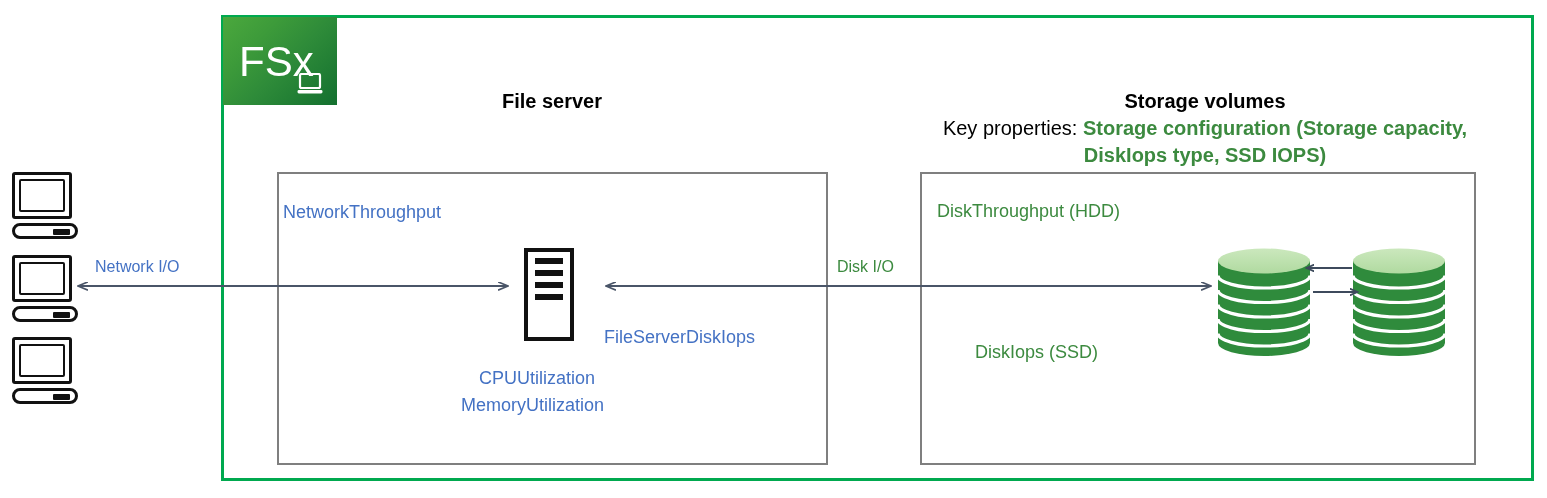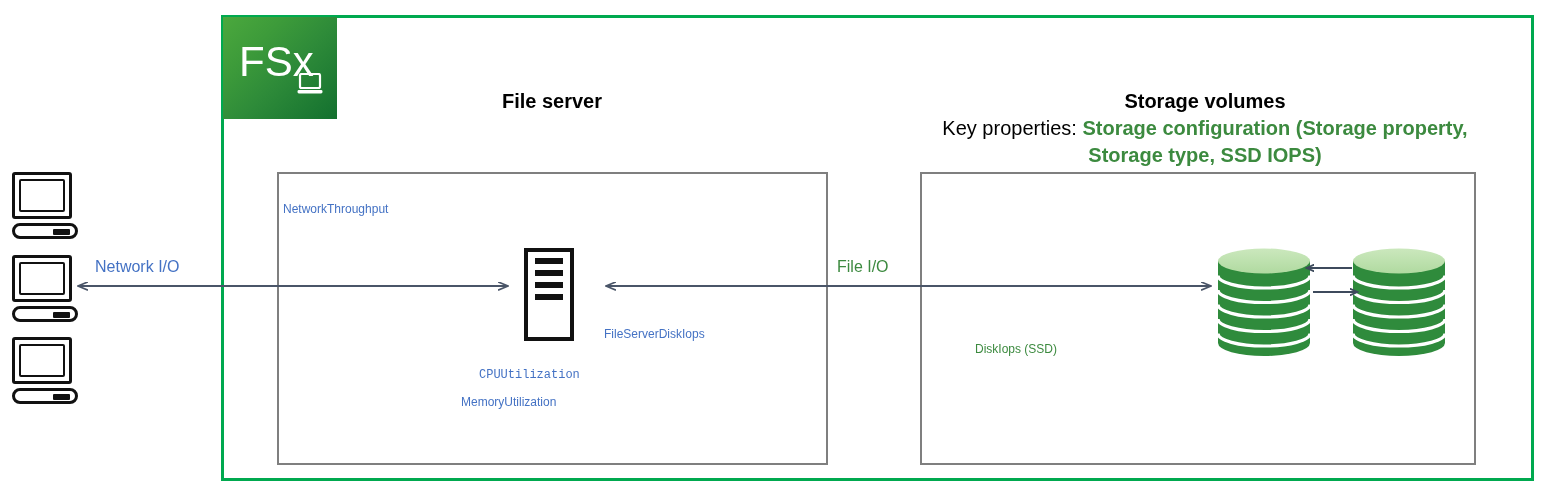--- a/index.html
+++ b/index.html
@@ -88,21 +88,21 @@
     box-sizing: border-box;
     background: transparent;
   }
 
   
   .fsx-logo {
     position: absolute;
     left: 223px;
     top: 17px;
     width: 114px;
-    height: 102px;
+    height: 88px;
     background: linear-gradient(135deg, #4ba83d 0%, #3d9b3a 28%, #2e8b39 55%, #13702f 100%);
     box-sizing: border-box;
   }
   .fsx-logo .wordmark {
     position: absolute;
     left: 16px;
     top: 24px;
     color: #ffffff;
     font-size: 42px;
     font-weight: 400;
@@ -161,31 +161,31 @@
   .panel-storage {
     left: 920px;
     top: 172px;
     width: 556px;
     height: 293px;
   }
 
   
   .metric {
     position: absolute;
-    font-size: 12px;
+    font-size: 18px;
     white-space: nowrap;
     line-height: 1;
   }
   .metric.blue { color: #4472c4; }
   .metric.green { color: #3c8a3f; }
 
   .m-network-throughput   { left: 283px; top: 203px; }
   .m-fs-disk-throughput   { left: 567px; top: 203px; }
   .m-fs-disk-iops         { left: 604px; top: 328px; }
-  .m-cpu                  { left: 479px; top: 369px; font-family: Liberation Mono, monospace; }
+  .m-cpu                  { left: 479px; top: 369px; }
   .m-mem                  { left: 461px; top: 396px; }
   .m-disk-throughput-hdd  { left: 937px; top: 202px; }
   .m-disk-iops-ssd        { left: 975px; top: 343px; }
 
   .io-label {
     position: absolute;
     font-size: 16px;
     white-space: nowrap;
     line-height: 1;
   }
@@ -257,35 +257,36 @@
       <rect x="0.5" y="17" width="25" height="3.4" rx="1.4" fill="#ffffff"></rect>
     </svg>
   </div>
 
   <div class="col-head head-fileserver">
     <span class="title">File server</span>
   </div>
 
   <div class="col-head head-storage">
     <span class="title">Storage volumes</span>
-    <span class="sub"><span>Key properties:</span> <span class="accent-green">Storage configuration (Storage property, Storage type, SSD IOPS)</span></span>
+    <span class="sub"><span>Key properties:</span> <span class="accent-green">Storage configuration (Storage capacity, DiskIops type, SSD IOPS)</span></span>
   </div>
 
   <div class="panel panel-fileserver"></div>
   <div class="panel panel-storage"></div>
 
   <div class="metric blue m-network-throughput">NetworkThroughput</div>
   <div class="metric blue m-fs-disk-iops">FileServerDiskIops</div>
   <div class="metric blue m-cpu">CPUUtilization</div>
   <div class="metric blue m-mem">MemoryUtilization</div>
 
+  <div class="metric green m-disk-throughput-hdd">DiskThroughput (HDD)</div>
   <div class="metric green m-disk-iops-ssd">DiskIops (SSD)</div>
 
   <div class="io-label io-network">Network I/O</div>
-  <div class="io-label io-disk">File I/O</div>
+  <div class="io-label io-disk">Disk I/O</div>
 
   <div class="server-tower">
     <div class="bar"></div>
     <div class="bar"></div>
     <div class="bar"></div>
     <div class="bar"></div>
   </div>
 
   <svg class="cyl cyl-left" viewBox="0 0 96 110">
     <defs>

